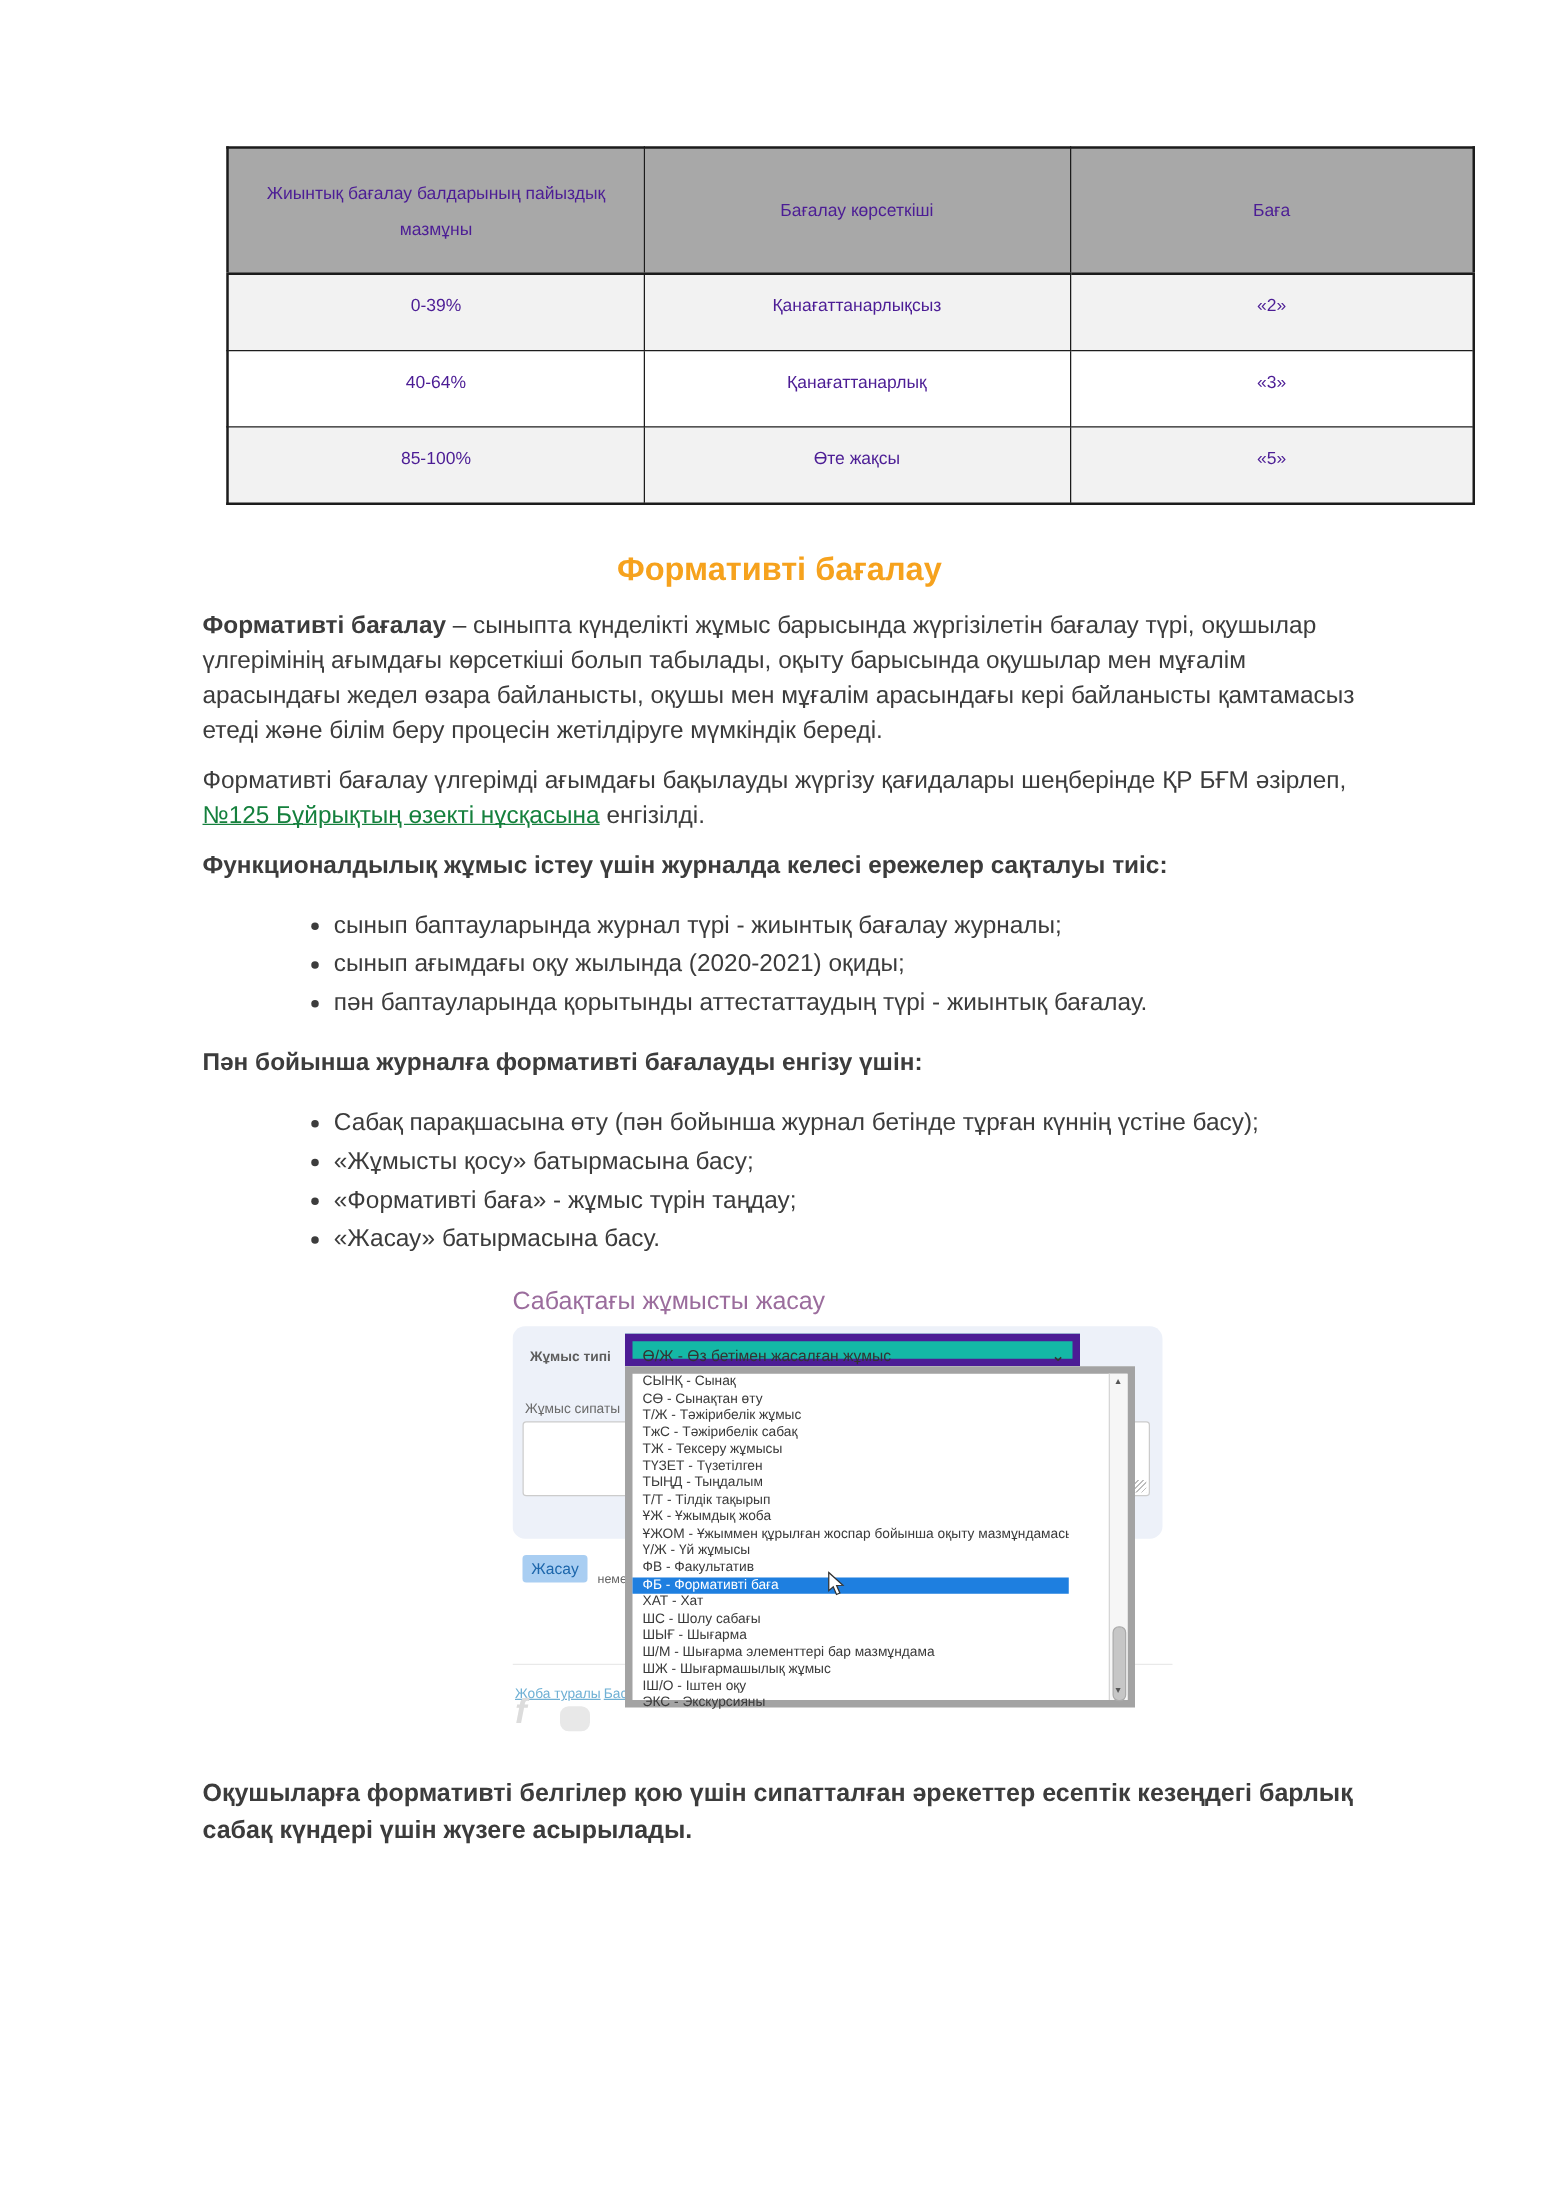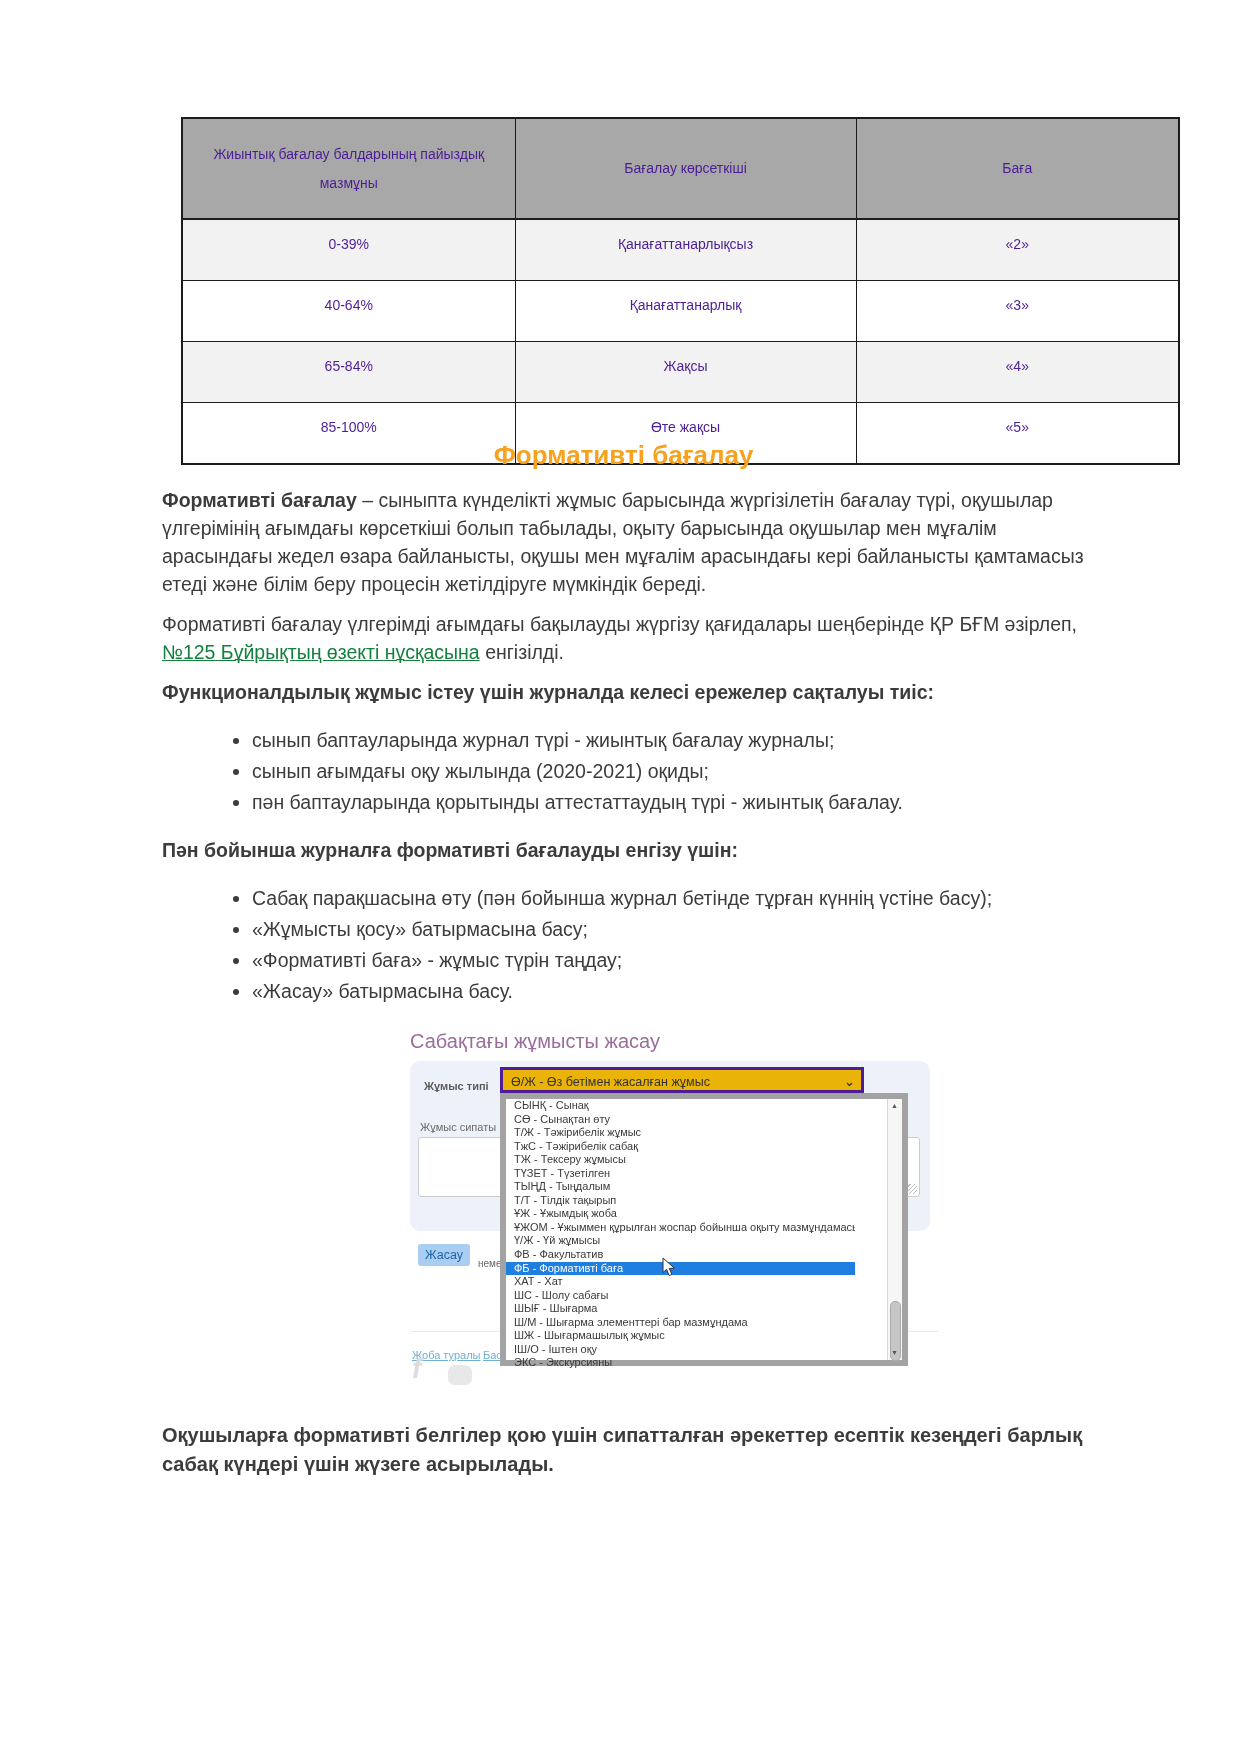--- a/index.html
+++ b/index.html
@@ -30,35 +30,35 @@
   }
   .orange-heading{
     text-align:center;color:#f6a21d;font-size:26px;font-weight:bold;
     margin:0 0 16px 0;line-height:30px;
   }
   .content p{margin:0 0 12px 0;}
   .lead-bold{font-weight:bold;}
   a.doc-link{color:#15803d;text-decoration:underline;cursor:pointer;}
   .bold-head{font-weight:bold;margin:6px 0 20px 0;}
   .content ul{margin:0 0 20px 0;padding-left:90px;list-style:disc;}
-  .content li{margin:0 0 3px 0;}
+  .content li{margin:0 0 3px 15px;}
   .footer-para{font-weight:bold;font-size:20px;line-height:29px;margin-top:28px;}
 
   
   .shot{
     position:relative;margin-left:248px;width:560px;height:368px;
     margin-top:10px;margin-bottom:0;overflow:hidden;
   }
   .shot *{position:absolute;}
   .shot-title{left:0;top:2px;font-size:20px;color:#9b6d9d;white-space:nowrap;}
   .panel{left:0;top:36px;width:520px;height:170px;background:#edf1f9;border-radius:10px;}
   .lbl-work-type{left:14px;top:47px;font-size:11px;font-weight:bold;color:#5d5d5d;white-space:nowrap;}
   .select-box{
-    left:90px;top:42px;width:364px;height:26px;background:#eab308;
-    border:3px solid #4c1d95;font-size:12.5px;color:#333;
+    left:90px;top:42px;width:364px;height:26px;background:#14b8a6;
+    border:6px solid #4c1d95;font-size:12.5px;color:#333;
     line-height:24px;padding-left:8px;box-sizing:border-box;white-space:nowrap;cursor:pointer;
   }
   .chevron{right:6px;top:0;line-height:24px;font-size:13px;color:#333;font-weight:bold;}
   .lbl-work-desc{left:10px;top:88px;font-size:11px;color:#6a6a6a;white-space:nowrap;}
   .desc-area{
     left:8px;top:112px;width:502px;height:60px;background:#fff;
     border:1px solid #cccccc;border-radius:3px;box-sizing:border-box;
   }
   .resize-handle{
     right:2px;bottom:2px;width:10px;height:10px;
@@ -115,25 +115,20 @@
   <tbody>
     <tr>
       <td>0-39%</td>
       <td>Қанағаттанарлықсыз</td>
       <td>«2»</td>
     </tr>
     <tr>
       <td>40-64%</td>
       <td>Қанағаттанарлық</td>
       <td>«3»</td>
-    </tr>
-    <tr>
-      <td>65-84%</td>
-      <td>Жақсы</td>
-      <td>«4»</td>
     </tr>
     <tr>
       <td>85-100%</td>
       <td>Өте жақсы</td>
       <td>«5»</td>
     </tr>
   </tbody>
 </table>
 
 <div class="content">

